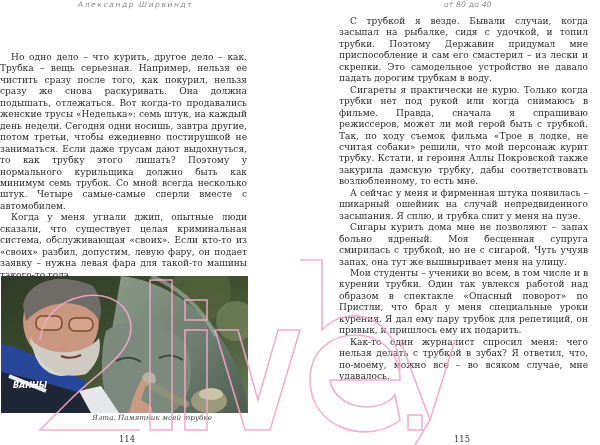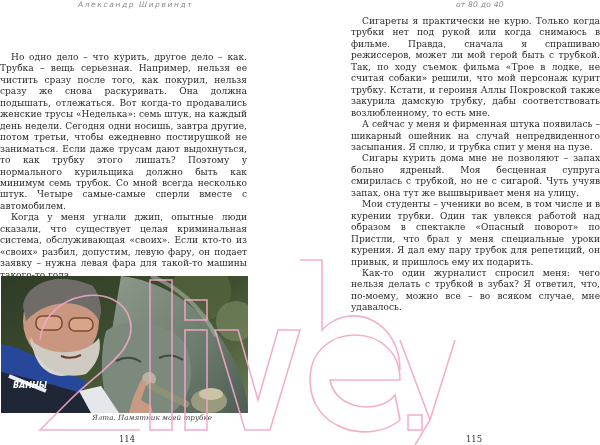--- a/index.html
+++ b/index.html
@@ -4,21 +4,21 @@
 <style>
   html, body { margin:0; padding:0; }
   body {
     width:600px; height:445px; overflow:hidden; background:#ffffff;
     position:relative;
     font-family: "DejaVu Serif", "Liberation Serif", serif;
     color:#2b2b2b;
   }
   .page { position:absolute; top:0; height:445px; }
   .page-left { left:0; width:300px; }
-  .page-right { left:300px; width:300px; }
+  .page-right { left:288px; width:300px; }
   .running-head {
     position:absolute; top:0; font-family:"DejaVu Sans","Liberation Sans",sans-serif;
     font-size:7.5px; color:#8a8a8a; letter-spacing:1.6px; white-space:nowrap;font-style:italic;
   }
   .page-left .running-head { left:78px; }
   .page-right .running-head { left:156px; letter-spacing:0.2px; font-size:7.6px; }
   .text {
     position:absolute; font-size:9.05px; line-height:11.45px; text-align:justify;
     hyphens:manual;
   }
@@ -107,20 +107,21 @@
       <path d="M78 115 L100 110 L118 137 L90 137 Z" fill="#e6e7ea"></path>
     </svg>
   </div>
   <div class="caption">Ялта. Памятник моей трубке</div>
   <div class="page-number">114</div>
 </div>
 
 <div class="page page-right">
   <div class="running-head">от 80 до 40</div>
   <div class="text">
+    <p>С трубкой я везде. Бывали случаи, когда засыпал на рыбалке, сидя с удочкой, и топил трубки. Поэтому Державин придумал мне приспособление и сам его смастерил – из лески и скрепки. Это самодельное устройство не давало падать дорогим трубкам в воду.</p>
     <p>Сигареты я практически не курю. Только когда трубки нет под рукой или когда снимаюсь в фильме. Правда, сначала я спрашиваю режиссеров, может ли мой герой быть с трубкой. Так, по ходу съемок фильма «Трое в лодке, не считая собаки» решили, что мой персонаж курит трубку. Кстати, и героиня Аллы Покровской также закурила дамскую трубку, дабы соответствовать возлюбленному, то есть мне.</p>
     <p>А сейчас у меня и фирменная штука появилась – шикарный ошейник на случай непредвиденного засыпания. Я сплю, и трубка спит у меня на пузе.</p>
     <p>Сигары курить дома мне не позволяют – запах больно ядреный. Моя бесценная супруга смирилась с трубкой, но не с сигарой. Чуть учуяв запах, она тут же вышвыривает меня на улицу.</p>
     <p>Мои студенты – ученики во всем, в том числе и в курении трубки. Один так увлекся работой над образом в спектакле «Опасный поворот» по Пристли, что брал у меня специальные уроки курения. Я дал ему пару трубок для репетиций, он привык, и пришлось ему их подарить.</p>
     <p>Как-то один журналист спросил меня: чего нельзя делать с трубкой в зубах? Я ответил, что, по-моему, можно все – во всяком случае, мне удавалось.</p>
 
   </div>
   <div class="page-number">115</div>
 </div>
 

